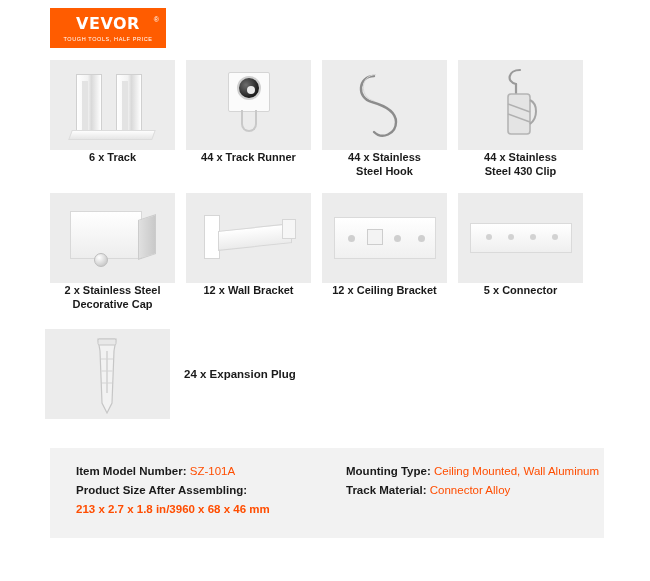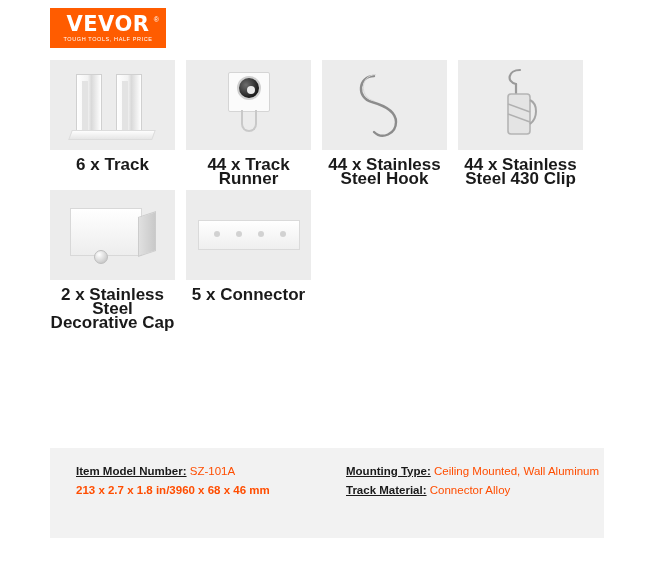--- a/index.html
+++ b/index.html
@@ -18,21 +18,21 @@
   .logo-wrap {
     position: absolute;
     left: 50px; top: 8px;
     width: 116px; height: 40px;
     background: #ff5c00;
     display: flex; flex-direction: column;
     align-items: center; justify-content: center;
   }
   .logo-main {
     color: #ffffff;
-    font-size: 21px;
+    font-size: 16px;
     font-weight: bold;
     letter-spacing: 0.5px;
     line-height: 22px;
     font-family: "DejaVu Sans", sans-serif;
   }
   .logo-sub {
     color: #ffffff;
     font-size: 5.5px;
     letter-spacing: 0.6px;
     line-height: 8px;
@@ -59,24 +59,23 @@
   }
   .cell:last-child { margin-right: 0; }
   .swatch {
     width: 125px; height: 90px;
     background: #ececec;
     position: relative;
     overflow: hidden;
   }
   .caption {
     text-align: center;
-    font-size: 17px;
+    font-size: 11px;
     font-weight: bold;
     line-height: 14px;
-    padding-top: 8px;
     color: #1a1a1a;
   }
 
   
   .row.r3 { margin-top: 4px; }
   .wide-cell { display: flex; align-items: center; width: 280px; margin-right: 0; }
   .wide-cell .swatch { flex: 0 0 125px; }
   .wide-cell .caption {
     text-align: left;
     padding: 0 0 0 14px;
@@ -221,21 +220,21 @@
     position: absolute;
     left: 50px; top: 448px;
     width: 554px; height: 90px;
     background: #f2f2f2;
     padding: 14px 22px;
   }
   .spec-col { position: absolute; font-size: 11.5px; line-height: 19px; }
   .spec-left { left: 26px; top: 14px; width: 250px; }
   .spec-right { left: 296px; top: 14px; width: 250px; }
   .spec-line { white-space: nowrap; }
-  .lbl { font-weight: bold; color: #1a1a1a; text-decoration: underline; }
+  .lbl { font-weight: bold; color: #1a1a1a; }
   .val { font-weight: normal; color: #ff4d00; }
   .val-line { font-weight: bold; color: #ff4d00; }
 </style>
 </head>
 <body>
 
 <div class="page">
 
   <div class="logo-wrap">
     <div class="logo-main">VEVOR</div>
@@ -286,62 +285,96 @@
             <path d="M50 54 L72 62" stroke="#b0b0b0" stroke-width="1.4"></path>
             <path d="M72 40 C80 44, 80 58, 72 64" fill="none" stroke="#a6a6a6" stroke-width="2"></path>
           </svg>
         </div>
         <div class="caption" style="white-space:pre-line">44 x Stainless
 Steel 430 Clip</div>
       </div>
 
     </div>
 
-    <div class="row r2" style="margin-top:4px;">
+    <div class="row r2" style="margin-top:15px;">
 
       <div class="cell">
         <div class="swatch">
           <div class="cap-box"></div>
           <div class="cap-side"></div>
           <div class="cap-knob"></div>
         </div>
         <div class="caption" style="white-space:pre-line">2 x Stainless Steel
 Decorative Cap</div>
       </div>
 
-
+      <div class="cell">
+        <div class="swatch">
+          <div class="wb-plate"></div>
+          <div class="wb-arm"></div>
+          <div class="wb-end"></div>
+        </div>
+        <div class="caption">12 x Wall Bracket</div>
+      </div>
+
+      <div class="cell">
+        <div class="swatch">
+          <div class="cb-plate"></div>
+          <div class="cb-hole" style="left:26px;"></div>
+          <div class="cb-sq"></div>
+          <div class="cb-hole" style="left:72px;"></div>
+          <div class="cb-hole" style="left:96px;"></div>
+        </div>
+        <div class="caption">12 x Ceiling Bracket</div>
+      </div>
 
       <div class="cell">
         <div class="swatch">
           <div class="cn-plate"></div>
           <div class="cn-hole" style="left:28px;"></div>
           <div class="cn-hole" style="left:50px;"></div>
           <div class="cn-hole" style="left:72px;"></div>
           <div class="cn-hole" style="left:94px;"></div>
         </div>
         <div class="caption">5 x Connector</div>
       </div>
 
     </div>
 
     <div class="row r3" style="margin-top:18px;">
 
 
+      <div class="wide-cell" style="margin-left:-5px;">
+        <div class="swatch">
+          <svg class="plug-svg" width="125" height="90" viewBox="0 0 125 90">
+            <path d="M53 10 L71 10 L69 22 L67 74 L62 84 L57 74 L55 22 Z" fill="#f2f2f2" stroke="#c6c6c6" stroke-width="1.2"></path>
+            <path d="M62 22 L62 64" stroke="#cfcfcf" stroke-width="1.4"></path>
+            <path d="M56 30 L68 30" stroke="#d4d4d4" stroke-width="1"></path>
+            <path d="M56.5 42 L67.5 42" stroke="#d4d4d4" stroke-width="1"></path>
+            <path d="M57 54 L67 54" stroke="#d4d4d4" stroke-width="1"></path>
+            <rect x="53" y="10" width="18" height="6" rx="1.5" fill="#e8e8e8" stroke="#c6c6c6" stroke-width="1"></rect>
+          </svg>
+        </div>
+        <div class="caption">24 x Expansion Plug</div>
+      </div>
 
     </div>
 
   </div>
 
   <div class="spec">
 
     <div class="spec-col spec-left">
       <div class="spec-line">
         <span class="lbl">Item Model Number:</span>
         <span class="val">SZ-101A</span>
       </div>
+      <div class="spec-line">
+        <span class="lbl">Product Size After Assembling:</span>
+      </div>
       <div class="spec-line val-line">213 x 2.7 x 1.8 in/3960 x 68 x 46 mm</div>
     </div>
 
     <div class="spec-col spec-right">
       <div class="spec-line">
         <span class="lbl">Mounting Type:</span>
         <span class="val">Ceiling Mounted, Wall Aluminum</span>
       </div>
       <div class="spec-line">
         <span class="lbl">Track Material:</span>

